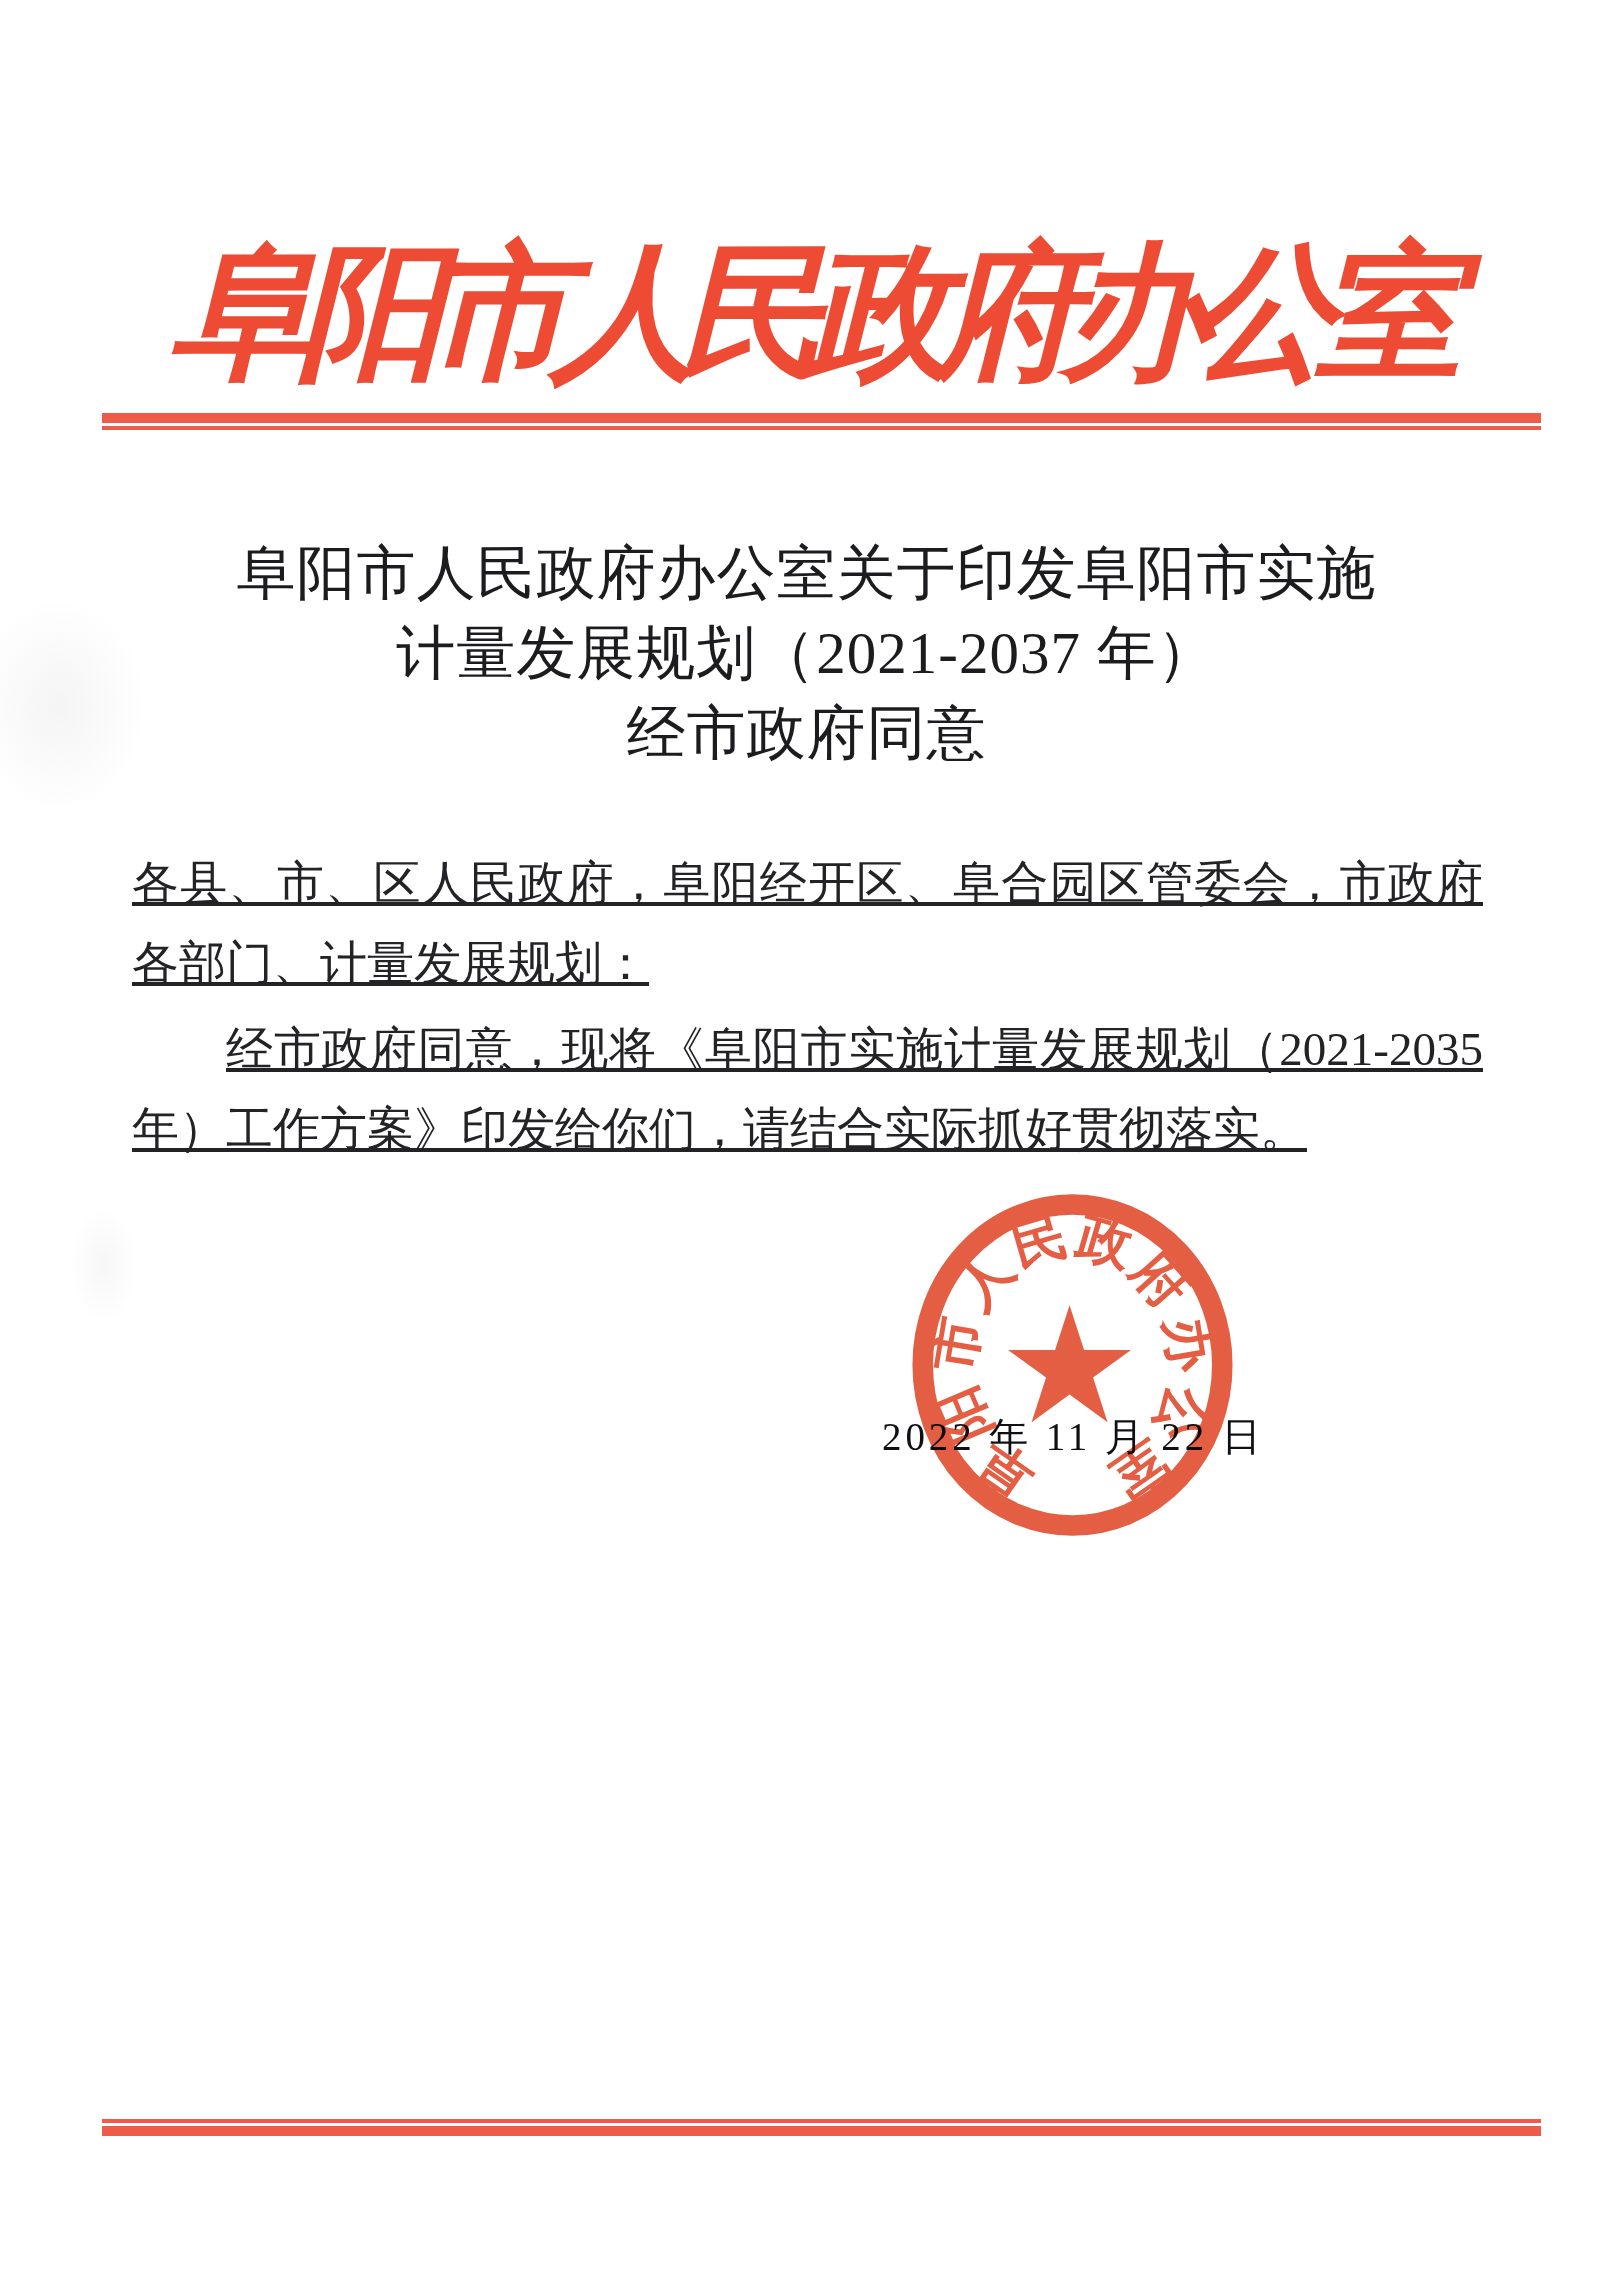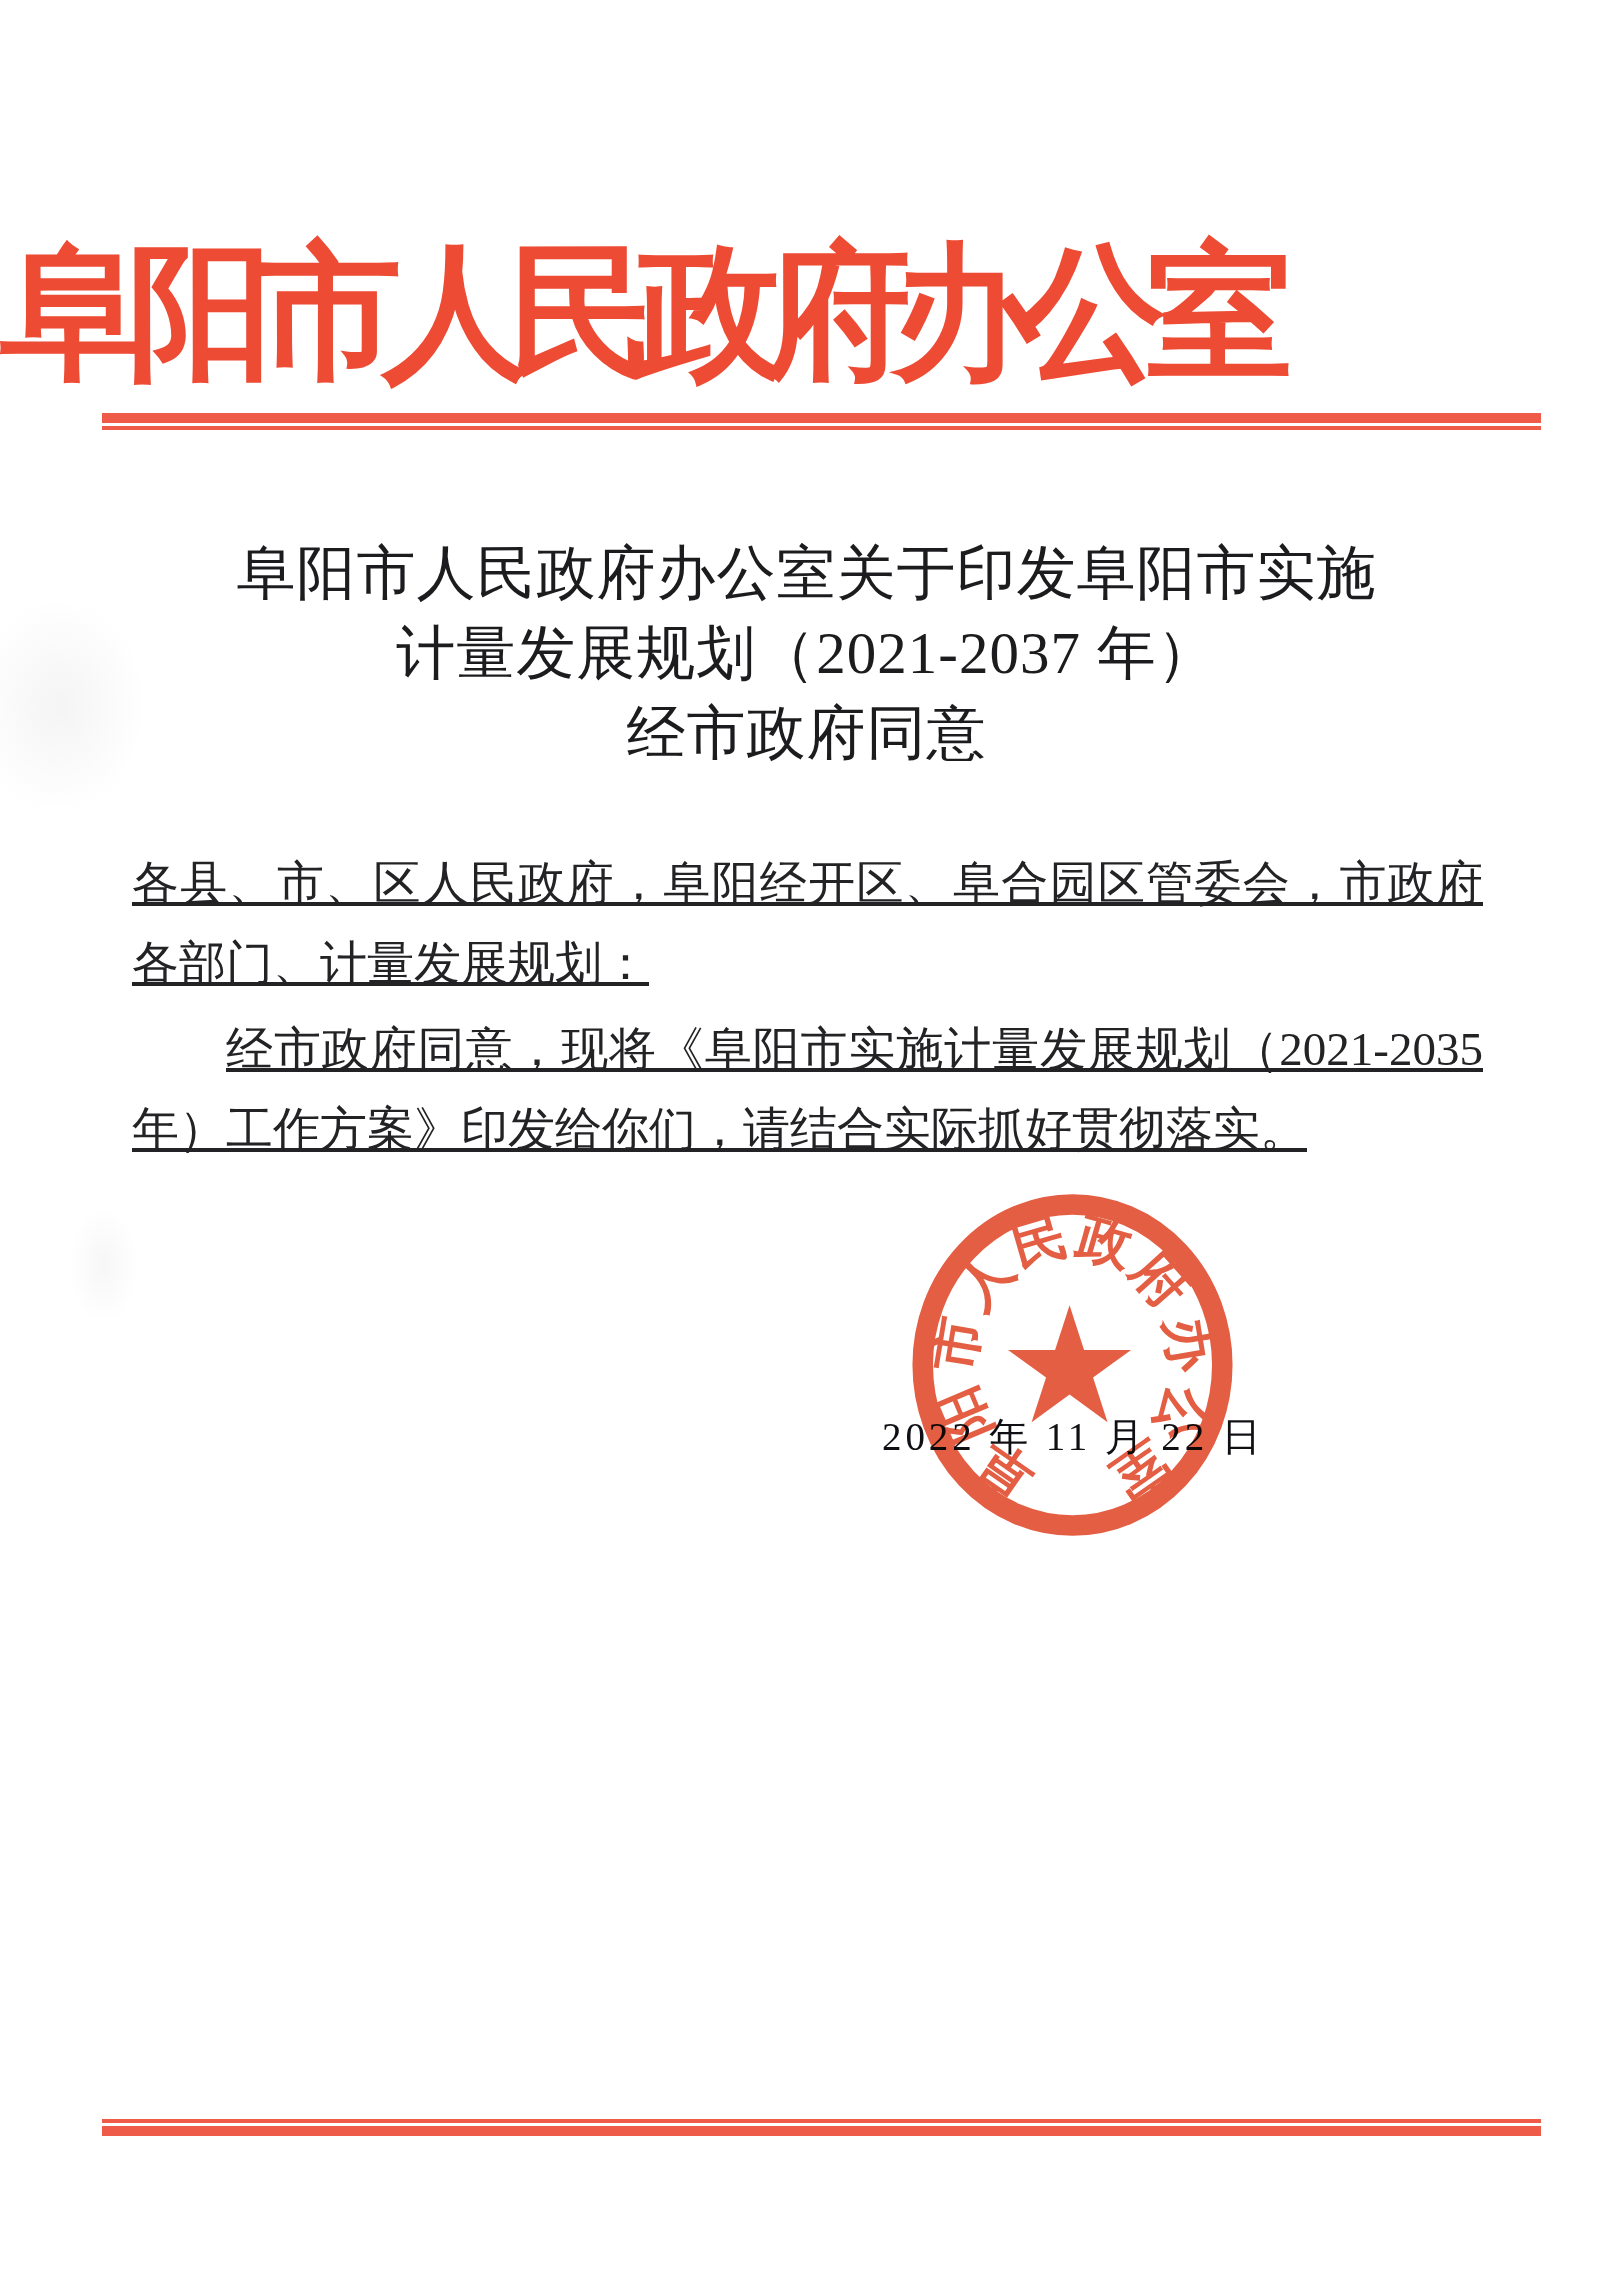--- a/index.html
+++ b/index.html
@@ -13,25 +13,27 @@
   .page{
     position:relative;
     width:1613px;height:2285px;
     background:#ffffff;
     overflow:hidden;
     font-family:"Liberation Serif","DejaVu Serif",serif;
   }
   
   .letterhead{
     position:absolute;left:0;right:0;top:235px;
+    text-align:center;
     font-size:147px;line-height:157px;
     font-weight:bold;
     letter-spacing:-19.6px;
     color:var(--header-red);
     white-space:nowrap;
+    font-style:italic;
   }
   
   .rule{position:absolute;left:102px;width:1439px;}
   .rule-top{top:413px;}
   .rule-bottom{top:2119px;}
   .rule .thick{height:9.8px;background:var(--rule-red);}
   .rule .gap{height:2.9px;background:#ffffff;}
   .rule .thin{height:3.9px;background:var(--rule-red);}
   
   .doc-title{

